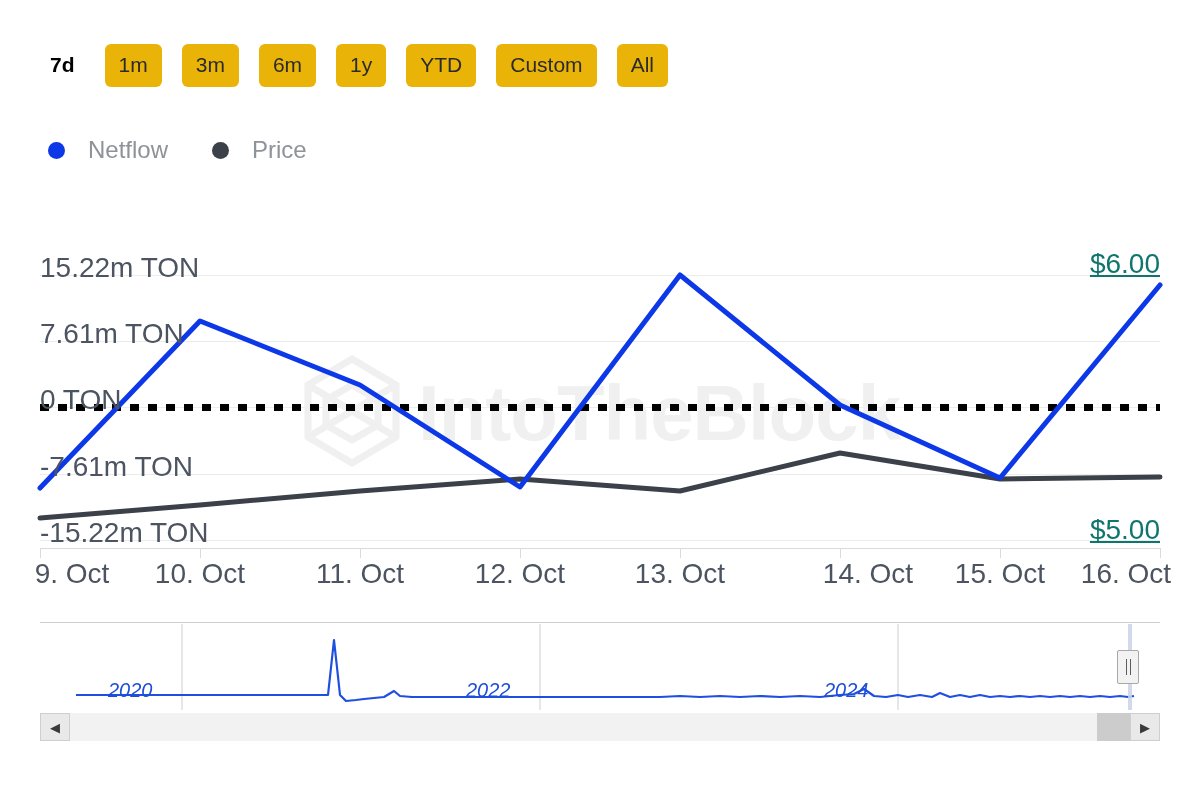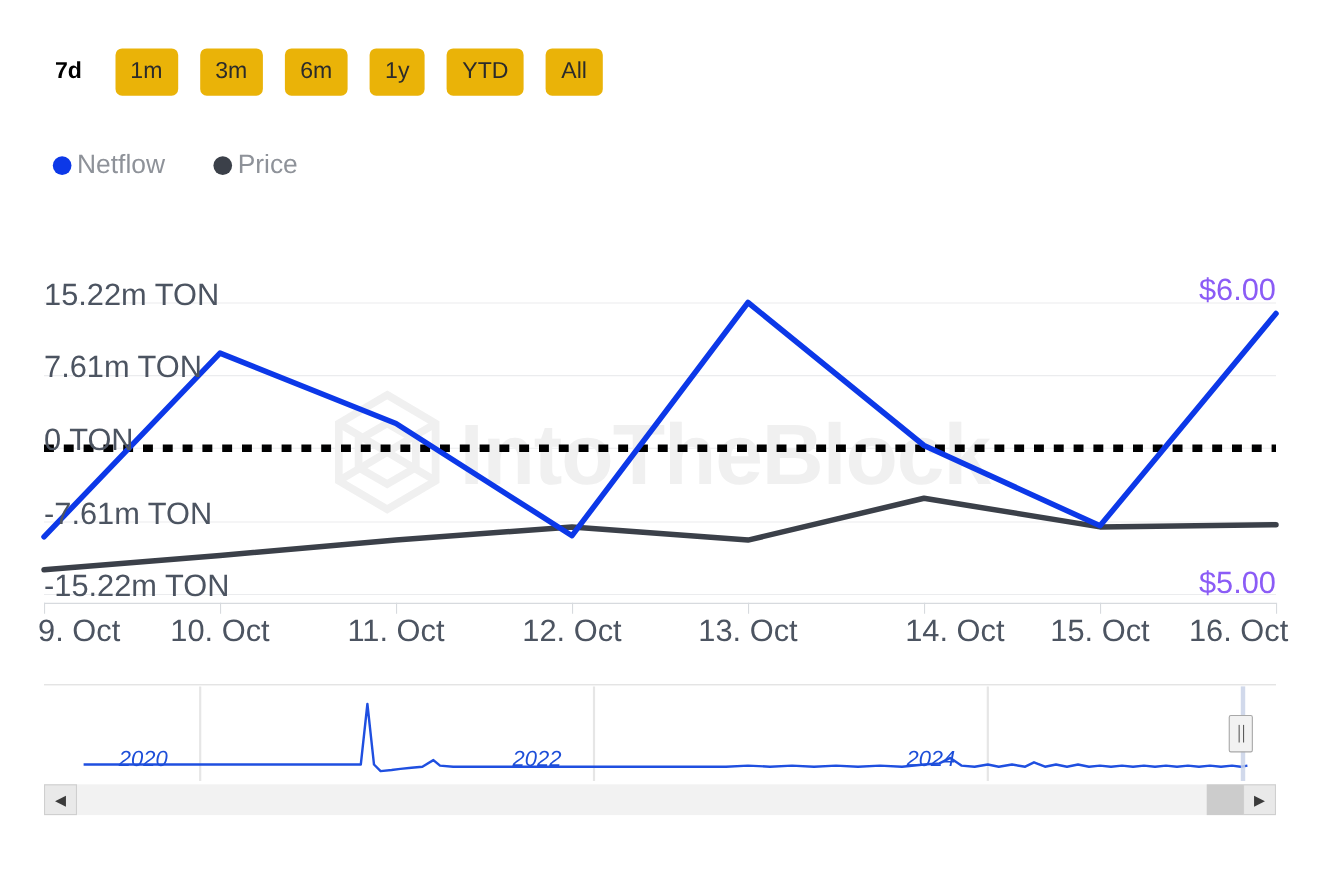--- a/index.html
+++ b/index.html
@@ -51,21 +51,21 @@
     left: 48px;
     top: 130px;
     display: flex;
     align-items: center;
     gap: 44px;
     height: 40px;
   }
   .legend-item {
     display: flex;
     align-items: center;
-    gap: 5px;
+    gap: 23px;
     cursor: pointer;
     justify-content: flex-end;
   }
   .legend-dot {
     width: 17px;
     height: 17px;
     border-radius: 50%;
     display: block;
   }
   .legend-label {
@@ -84,21 +84,22 @@
     pointer-events: none;
   }
   .axis-label {
     position: absolute;
     font-size: 28px;
     color: #4c5461;
     line-height: 1;
     white-space: nowrap;
   }
   .axis-label.right {
-    color: #8b5cf6;
+    color: #0f766e;
+    text-decoration: underline;
   }
   .xlabel {
     position: absolute;
     font-size: 28px;
     color: #4c5461;
     line-height: 1;
     white-space: nowrap;
     transform: translateX(-50%);
   }
 
@@ -181,20 +182,21 @@
 </head>
 <body>
 
 <div class="range-bar">
   <div class="range-btn selected">7d</div>
   <div class="range-btn">1m</div>
   <div class="range-btn">3m</div>
   <div class="range-btn">6m</div>
   <div class="range-btn">1y</div>
   <div class="range-btn">YTD</div>
+  <div class="range-btn">Custom</div>
   <div class="range-btn">All</div>
 </div>
 
 <div class="legend">
   <div class="legend-item">
     <span class="legend-dot" style="background:#0c38e8"></span>
     <span class="legend-label">Netflow</span>
   </div>
   <div class="legend-item">
     <span class="legend-dot" style="background:#3b4049"></span>

